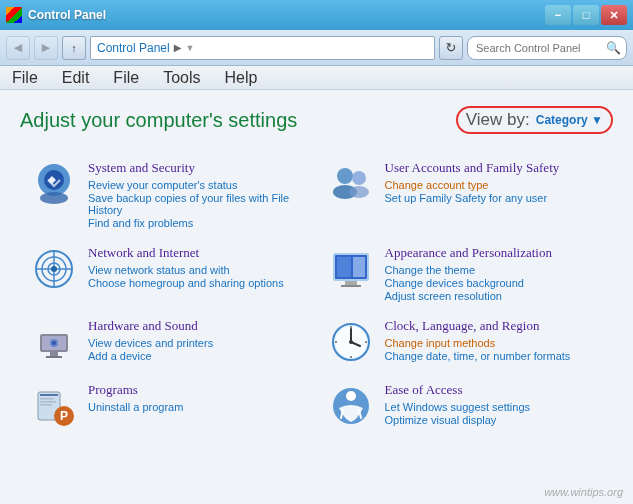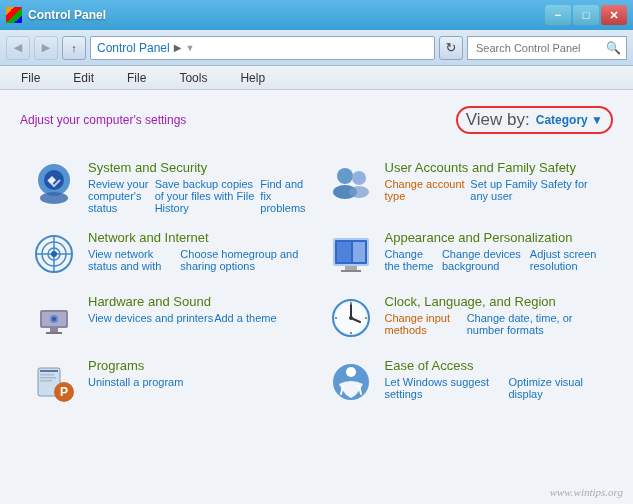--- a/index.html
+++ b/index.html
@@ -88,21 +88,21 @@
       background: linear-gradient(to bottom, #e8f0f8, #c8d8eb);
       border: 1px solid #90a8c0;
       border-radius: 3px;
       cursor: pointer;
       display: flex; align-items: center; justify-content: center;
       font-size: 13px; color: #444;
     }
     .search-box {
       width: 160px; height: 24px;
       border: 1px solid #90a8c0;
-      border-radius: 0;
+      border-radius: 8px;
       padding: 0 24px 0 8px;
       font-size: 11px;
       color: #888;
       background: white;
       outline: none;
       position: relative;
     }
     .search-wrap {
       position: relative; display: flex; align-items: center;
     }
@@ -116,46 +116,45 @@
     .menu-bar {
       background: linear-gradient(to bottom, #f0f4f8, #e0e8f0);
       height: 24px;
       display: flex;
       align-items: center;
       padding: 0 8px;
       border-bottom: 1px solid #c0ccd8;
       gap: 16px;
     }
     .menu-item {
-      font-size: 12px;
+      font-size: 16px;
       color: #333;
       cursor: pointer;
       padding: 2px 4px;
       border-radius: 2px;
-      margin-left: 9px;
     }
 
     
     .main-content {
       background: #f0f4f8;
       padding: 16px 20px;
       height: calc(504px - 30px - 36px - 24px);
       overflow-y: auto;
     }
 
     .page-header {
       display: flex;
       justify-content: space-between;
       align-items: center;
       margin-bottom: 18px;
     }
     .page-title {
-      font-size: 12px;
+      font-size: 20px;
       font-weight: 300;
-      color: #a21caf;
+      color: #15803d;
     }
     .viewby-wrap {
       display: flex;
       align-items: center;
       gap: 6px;
       border: 2px solid #e83030;
       border-radius: 20px;
       padding: 2px 8px;
     }
     .viewby-label {
@@ -196,44 +195,44 @@
     .icon-hardware { position: relative; }
     .icon-programs { position: relative; }
     .icon-users { position: relative; }
     .icon-appearance { position: relative; }
     .icon-clock { position: relative; }
     .icon-ease { position: relative; }
 
     .cat-content { flex: 1; }
     .cat-title {
       font-size: 13px;
-      color: #4d7c0f;
+      color: #4c1d95;
       font-weight: 400;
       margin-bottom: 3px;
       cursor: pointer;
-    }
-    .cat-links { display: flex; gap: 1px; }
+      font-family: Liberation Serif, serif;
+    }
+    .cat-links { display: flex; flex-direction: column; gap: 1px; }
     .cat-link {
       font-size: 11px;
       color: #1a73c0;
       cursor: pointer;
     }
     .cat-link.orange { color: #c86000; }
 
     
     svg { display: block; }
 
     .watermark {
       position: fixed;
       bottom: 6px;
       right: 10px;
       font-size: 11px;
       color: rgba(100,100,100,0.5);
       font-style: italic;
-      font-family: Liberation Serif, serif;
     }
   </style>
 </head>
 <body>
 
 <div class="title-bar">
   <div class="title-bar-left">
     <span class="win-icon"></span>
     <span class="title-text">Control Panel</span>
   </div>
@@ -369,21 +368,21 @@
           <rect x="20" y="34" width="8" height="4" fill="#888899"></rect>
           <rect x="16" y="38" width="16" height="2" fill="#777788"></rect>
           <circle cx="24" cy="25" r="4" fill="#6688cc"></circle>
           <circle cx="24" cy="25" r="2" fill="#3355aa"></circle>
         </svg>
       </div>
       <div class="cat-content">
         <div class="cat-title">Hardware and Sound</div>
         <div class="cat-links">
           <span class="cat-link">View devices and printers</span>
-          <span class="cat-link">Add a theme</span>
+          <span class="cat-link">Add a device</span>
         </div>
       </div>
     </div>
 
     <div class="category-item">
       <div class="cat-icon icon-clock">
         <svg width="48" height="48" viewBox="0 0 48 48">
           <circle cx="24" cy="24" r="18" fill="#ddeeff" stroke="#4488cc" stroke-width="2"></circle>
           <circle cx="24" cy="24" r="16" fill="white" opacity="0.8"></circle>
           <line x1="24" y1="24" x2="24" y2="11" stroke="#333" stroke-width="2" stroke-linecap="round"></line>

